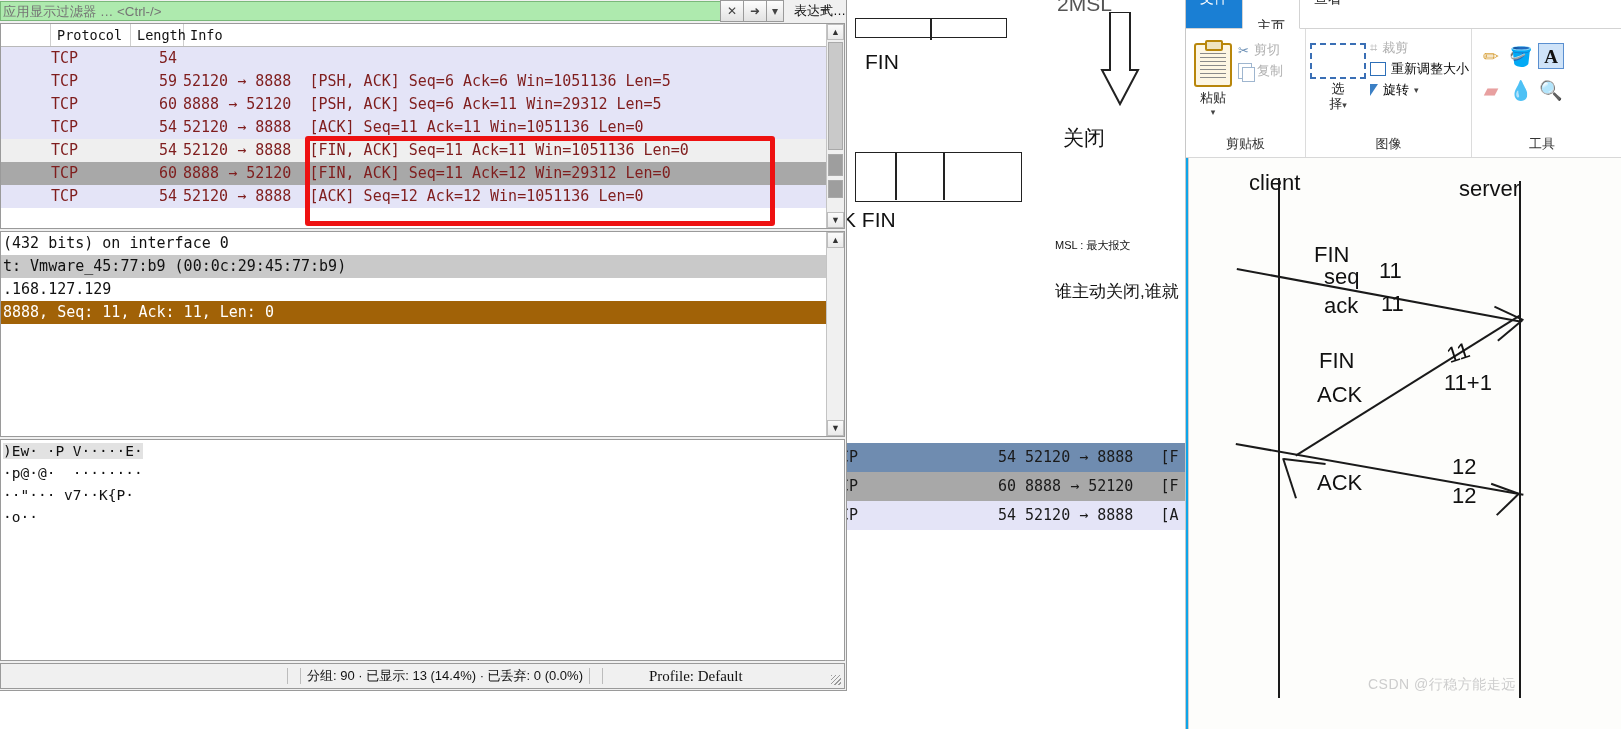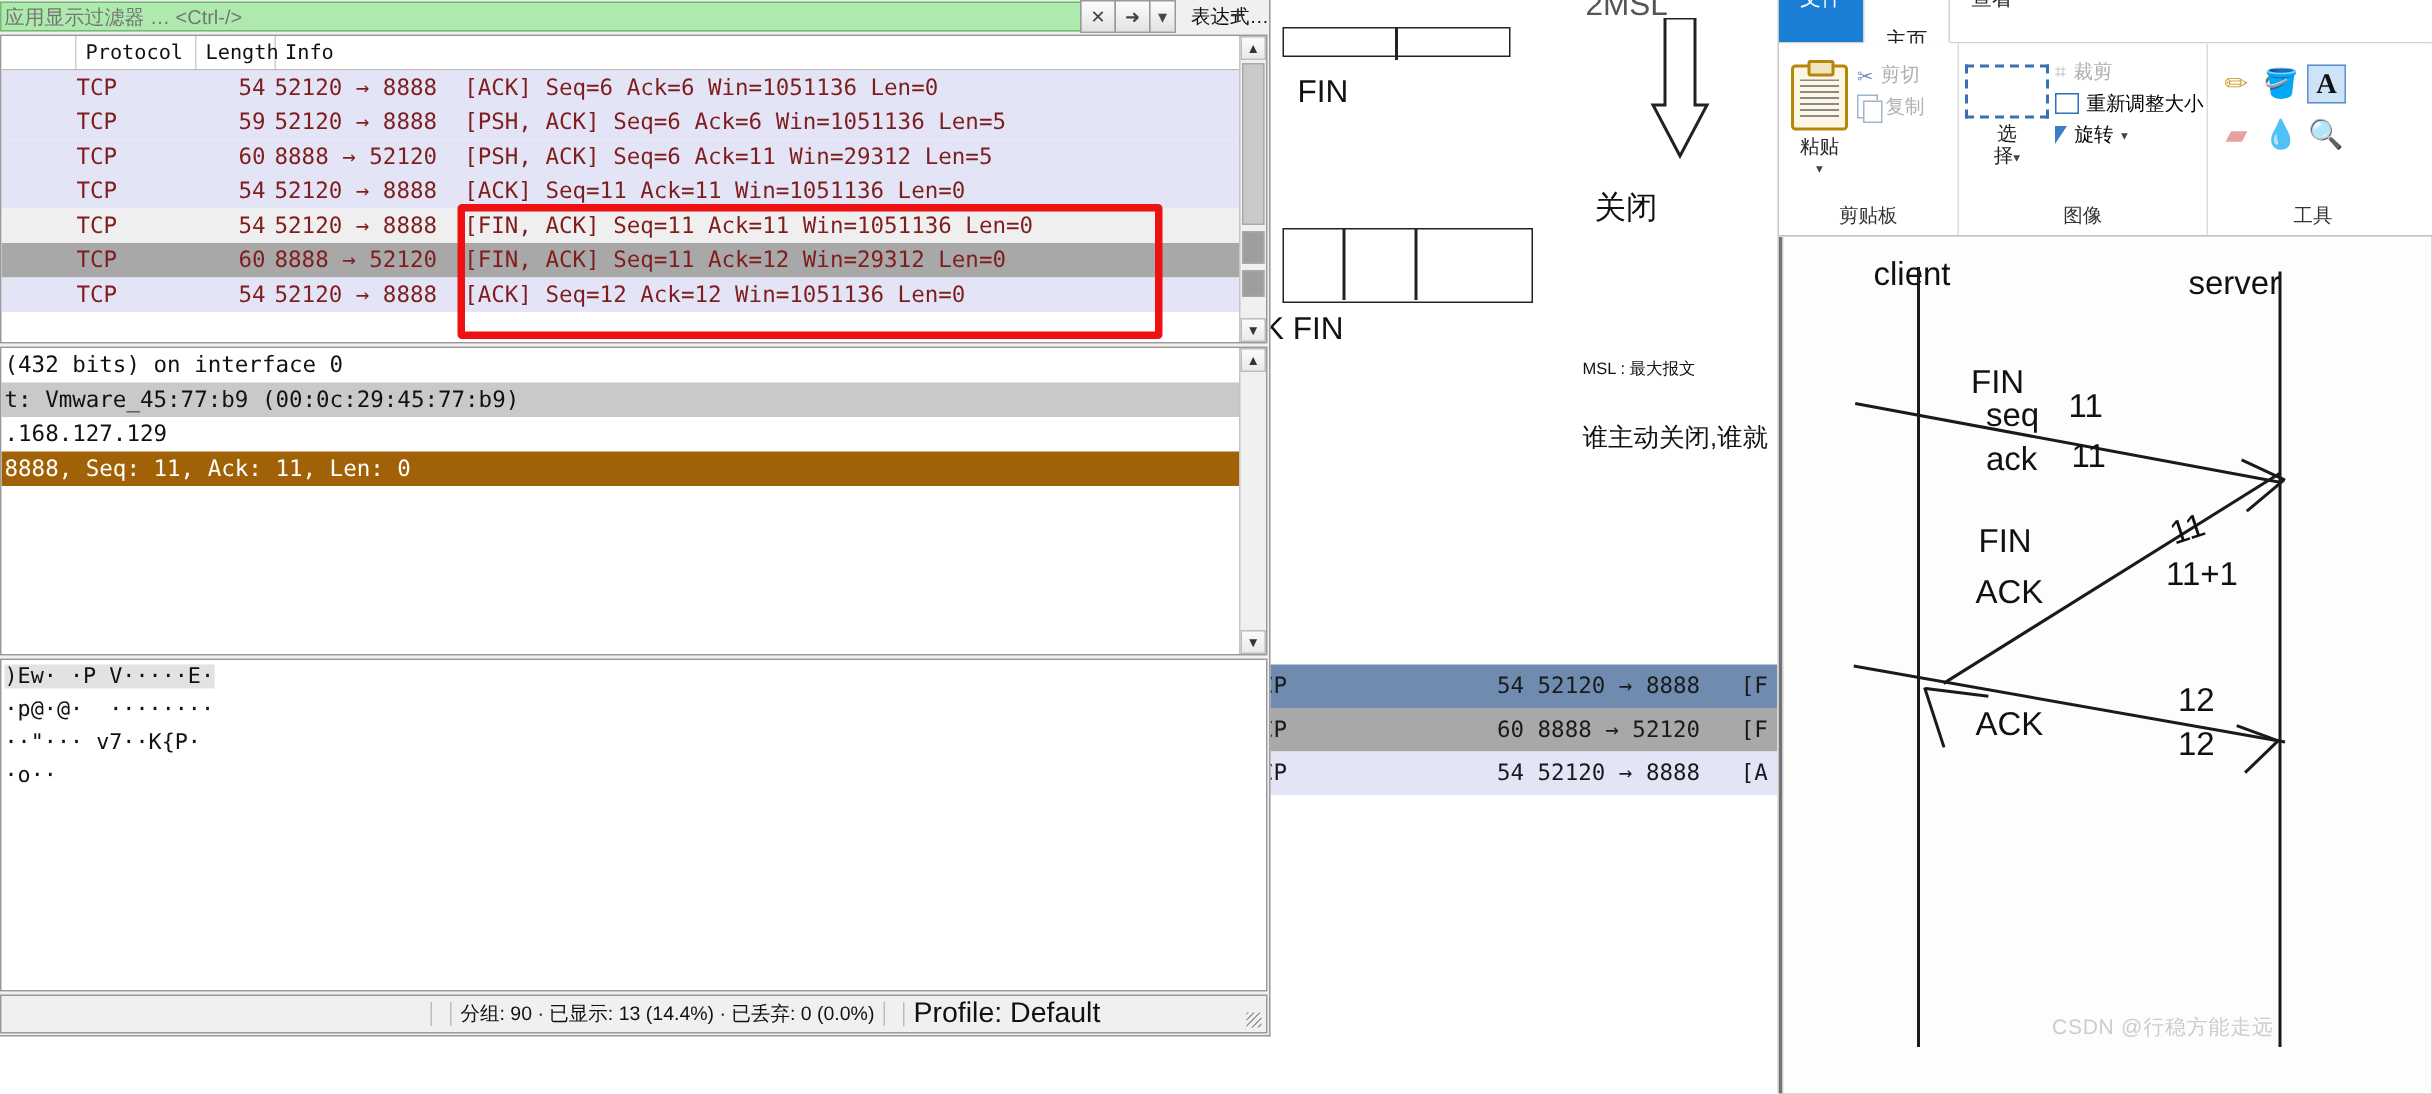--- a/index.html
+++ b/index.html
@@ -86,21 +86,21 @@
   .brow .hl{background:#e2e2e2;}
 
   
   #status-bar{position:absolute;left:0;top:663px;width:845px;height:26px;background:#f0f0f0;
               border:1px solid #9a9a9a;box-sizing:border-box;display:flex;align-items:center;
               font-size:13px;color:#111;}
   .sb-sep{width:1px;height:16px;background:#bcbcbc;margin:0 6px;}
   .sb-grip{position:absolute;right:3px;bottom:3px;width:10px;height:10px;
            background:repeating-linear-gradient(135deg,#9a9a9a 0 1px,transparent 1px 3px);}
   #sb-counts{font-family:"Liberation Sans",sans-serif;}
-  #sb-profile{font-family:Liberation Sans, sans-serif;font-size:19px;}
+  #sb-profile{font-family:Liberation Serif, serif;font-size:15px;margin-left:40px;}
 
   
   #paint{position:absolute;left:1185px;top:0;width:436px;height:729px;background:#fff;
          border-left:1px solid #c8c8c8;}
   #paint-tabs{height:28px;display:flex;align-items:flex-end;background:#fff;border-bottom:1px solid #d3d3d3;}
   .ptab{height:28px;line-height:28px;padding:16px 14px;font-size:14px;color:#222;}
   .ptab.active-file{background:#1a7fd4;color:#fff;font-weight:normal;}
   .ptab.active-home{background:#fff;border:1px solid #d3d3d3;border-bottom:1px solid #fff;
                     margin-bottom:-1px;box-sizing:border-box;}
 
@@ -128,21 +128,21 @@
   .rot-ic{width:0;height:0;border-left:8px solid #3b7fc4;border-bottom:12px solid transparent;display:inline-block;}
 
   .toolgrid{display:grid;grid-template-columns:repeat(3,30px);grid-auto-rows:34px;
             align-items:center;justify-items:center;padding-top:10px;padding-left:4px;}
   .tool{font-size:19px;line-height:1;}
   .tool.textsel{border:1px solid #5a8fd0;background:#cfe3f8;width:24px;height:24px;
                 display:flex;align-items:center;justify-content:center;font-family:"Liberation Serif",serif;
                 font-weight:bold;font-size:19px;color:#111;}
 
   
-  #paint-canvas{position:absolute;left:0;top:157px;width:436px;height:572px;background:#737373;
+  #paint-canvas{position:absolute;left:0;top:157px;width:436px;height:572px;background:#0ea5e9;
                 border-top:1px solid #d8d8d8;overflow:hidden;}
   #canvas-sheet{position:absolute;left:2px;top:0;width:434px;height:572px;background:#fdfdfb;
                 border-left:1px solid #cfcfcf;}
   .dg-line{position:absolute;background:#1a1a1a;}
   .dg-lbl{position:absolute;font-size:19px;color:#111;font-family:"Liberation Sans",sans-serif;}
   .dg-num{position:absolute;font-size:19px;color:#111;}
   .arrow-seg{position:absolute;height:1.6px;background:#1a1a1a;transform-origin:0 0;}
 
   #watermark{position:absolute;left:1368px;top:676px;font-size:14px;color:#cdcdcd;letter-spacing:.5px;}
 </style>
@@ -189,21 +189,21 @@
   <div id="plus-btn">+</div>
 
   <div id="packet-list">
     <div id="pl-head">
       <div class="hcell hc-spacer"></div>
       <div class="hcell hc-proto">Protocol</div>
       <div class="hcell hc-len">Length</div>
       <div class="hcell hc-info">Info</div>
     </div>
 
-    <div class="prow row-norm"><span class="c-pad"></span><span class="c-proto">TCP</span><span class="c-len">54</span><span class="c-info">52120 → 8888  [ACK] Seq=6 Ack=6 Win=1051136 Len=0</span></div>
+    <div class="prow row-norm"><span class="c-pad"></span><span class="c-proto">TCP</span><span class="c-len">54</span></div>
     <div class="prow row-norm"><span class="c-pad"></span><span class="c-proto">TCP</span><span class="c-len">59</span><span class="c-info">52120 → 8888  [PSH, ACK] Seq=6 Ack=6 Win=1051136 Len=5</span></div>
     <div class="prow row-norm"><span class="c-pad"></span><span class="c-proto">TCP</span><span class="c-len">60</span><span class="c-info">8888 → 52120  [PSH, ACK] Seq=6 Ack=11 Win=29312 Len=5</span></div>
     <div class="prow row-norm"><span class="c-pad"></span><span class="c-proto">TCP</span><span class="c-len">54</span><span class="c-info">52120 → 8888  [ACK] Seq=11 Ack=11 Win=1051136 Len=0</span></div>
     <div class="prow row-sel-a"><span class="c-pad"></span><span class="c-proto">TCP</span><span class="c-len">54</span><span class="c-info">52120 → 8888  [FIN, ACK] Seq=11 Ack=11 Win=1051136 Len=0</span></div>
     <div class="prow row-sel-b"><span class="c-pad"></span><span class="c-proto">TCP</span><span class="c-len">60</span><span class="c-info">8888 → 52120  [FIN, ACK] Seq=11 Ack=12 Win=29312 Len=0</span></div>
     <div class="prow row-norm"><span class="c-pad"></span><span class="c-proto">TCP</span><span class="c-len">54</span><span class="c-info">52120 → 8888  [ACK] Seq=12 Ack=12 Win=1051136 Len=0</span></div>
 
     <div class="vscroll">
       <div class="arrow">▲</div>
       <div class="thumb" style="top:18px;height:108px;"></div>

